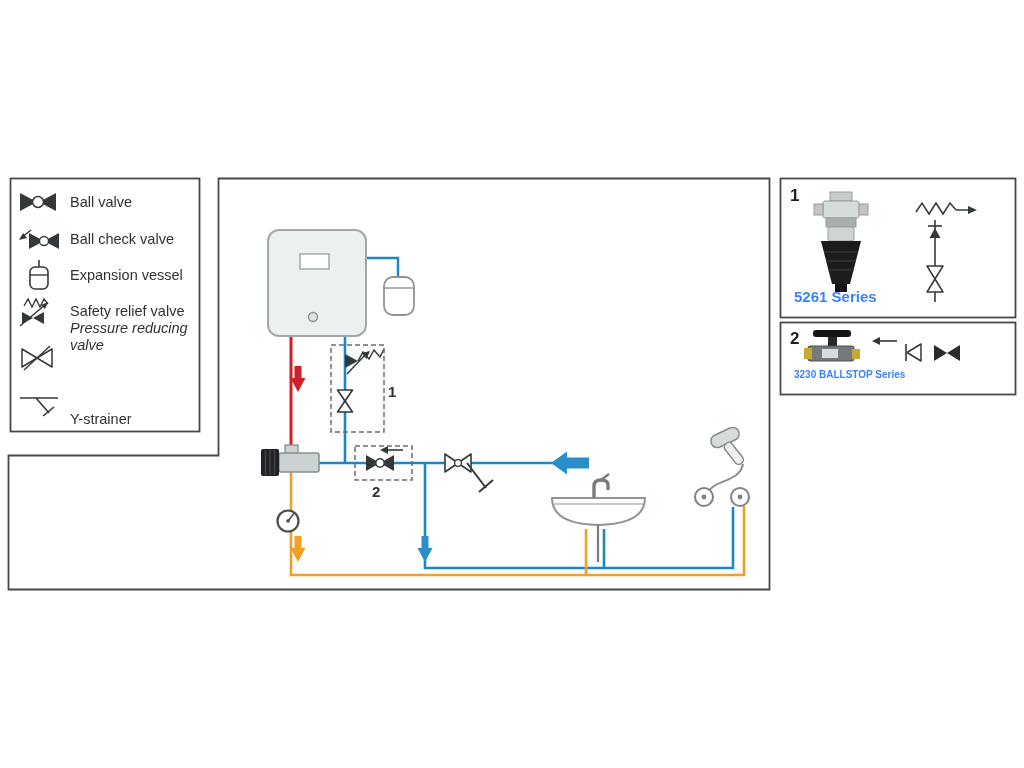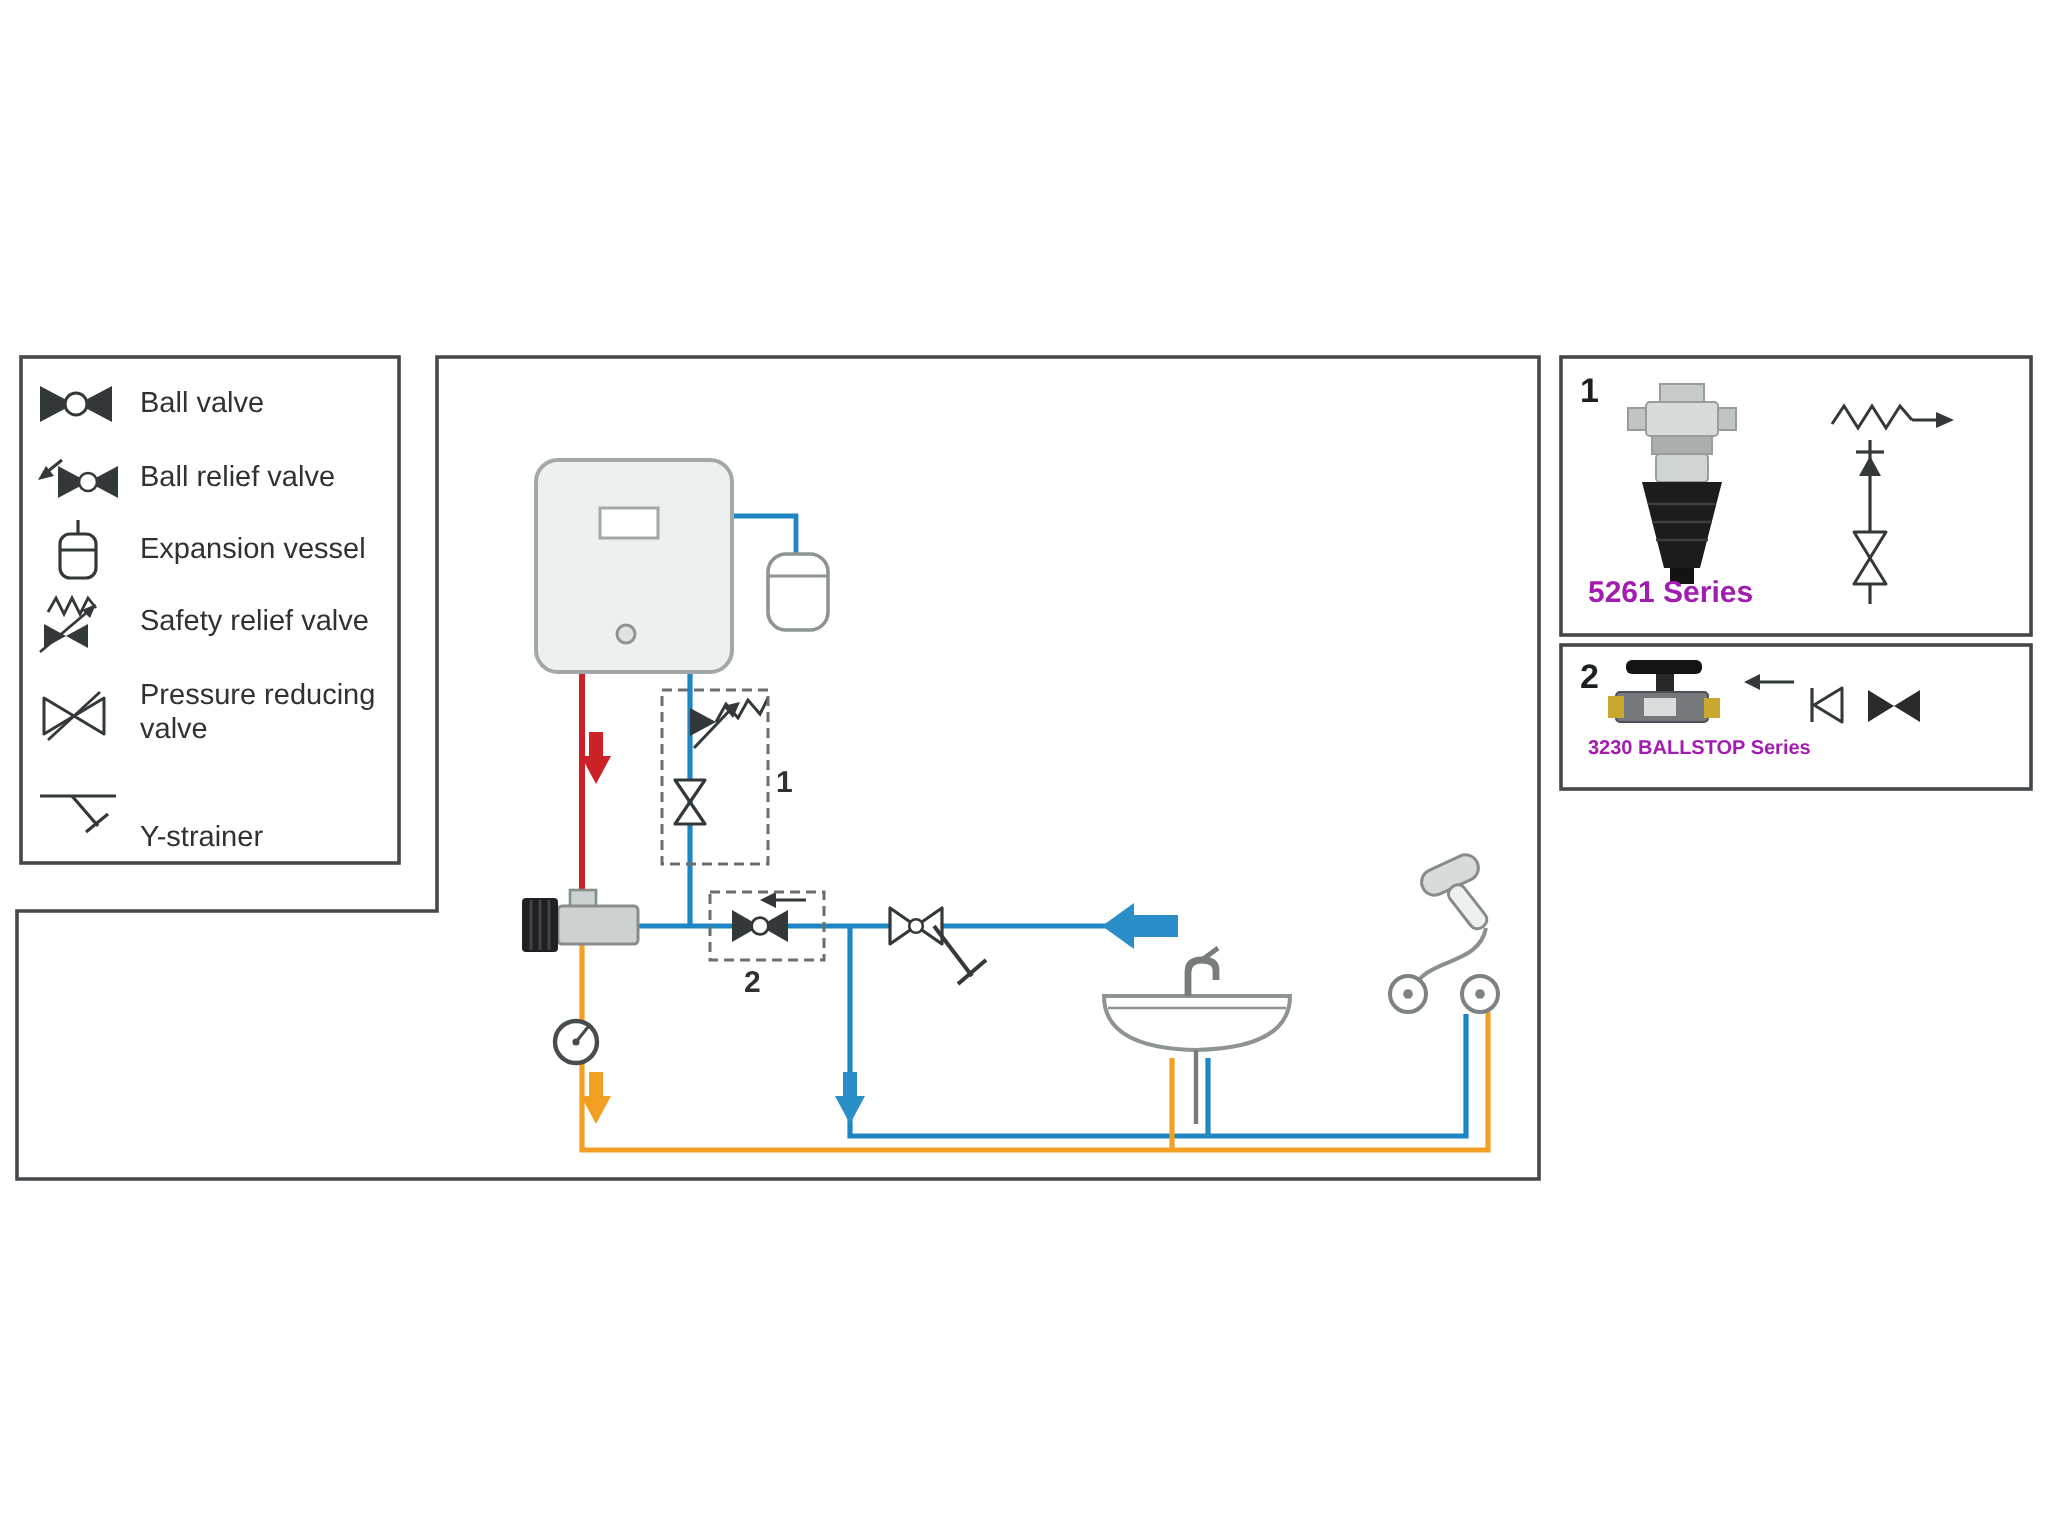--- a/index.html
+++ b/index.html
@@ -6,21 +6,21 @@
   .canvas{
     position:relative;width:1024px;height:768px;background:#ffffff;
     font-family:"Liberation Sans", sans-serif;color:#2e3233;overflow:hidden;
   }
   svg.layer{position:absolute;left:0;top:0;}
   .legend-row{position:absolute;left:16px;display:flex;align-items:center;gap:8px;width:182px;}
   .legend-row .sym{width:46px;height:34px;flex:0 0 46px;}
   .legend-row .lbl{font-size:14.5px;line-height:1.15;width:124px;color:#2e3233;}
   .callout{position:absolute;font-weight:bold;font-size:15px;color:#2e3233;}
   .pnum{position:absolute;font-weight:bold;font-size:17px;color:#1d2022;}
-  .pname{position:absolute;font-weight:bold;font-size:15px;color:#a21caf;}
+  .pname{position:absolute;font-weight:bold;font-size:15px;color:#3b82f6;}
   .pname.small{font-size:10px;}
 </style>
 </head>
 <body>
 
 <div class="canvas">
 
   <svg class="layer" width="1024" height="768" viewBox="0 0 1024 768">
 
     <path d="M218.5,178.5 H769.5 V589.5 H8.5 V455.5 H218.5 Z" fill="none" stroke="#45494c" stroke-width="1.8"></path>
@@ -196,31 +196,31 @@
       <polygon points="960,345 960,361 947,353" fill="#2b2b2d"></polygon>
     </g>
   </svg>
 
   <div class="legend-row" style="top:185px;">
     <span class="sym"></span>
     <span class="lbl">Ball valve</span>
   </div>
   <div class="legend-row" style="top:222px;">
     <span class="sym"></span>
-    <span class="lbl">Ball relief valve</span>
+    <span class="lbl">Ball check valve</span>
   </div>
   <div class="legend-row" style="top:258px;">
     <span class="sym"></span>
     <span class="lbl">Expansion vessel</span>
   </div>
   <div class="legend-row" style="top:294px;">
     <span class="sym"></span>
     <span class="lbl">Safety relief valve</span>
   </div>
-  <div class="legend-row" style="top:340px;">
+  <div class="legend-row" style="top:320px;font-style:italic;">
     <span class="sym"></span>
     <span class="lbl">Pressure reducing valve</span>
   </div>
   <div class="legend-row" style="top:402px;">
     <span class="sym"></span>
     <span class="lbl">Y-strainer</span>
   </div>
 
   <div class="callout" style="left:388px;top:383px;">1</div>
   <div class="callout" style="left:372px;top:483px;">2</div>

